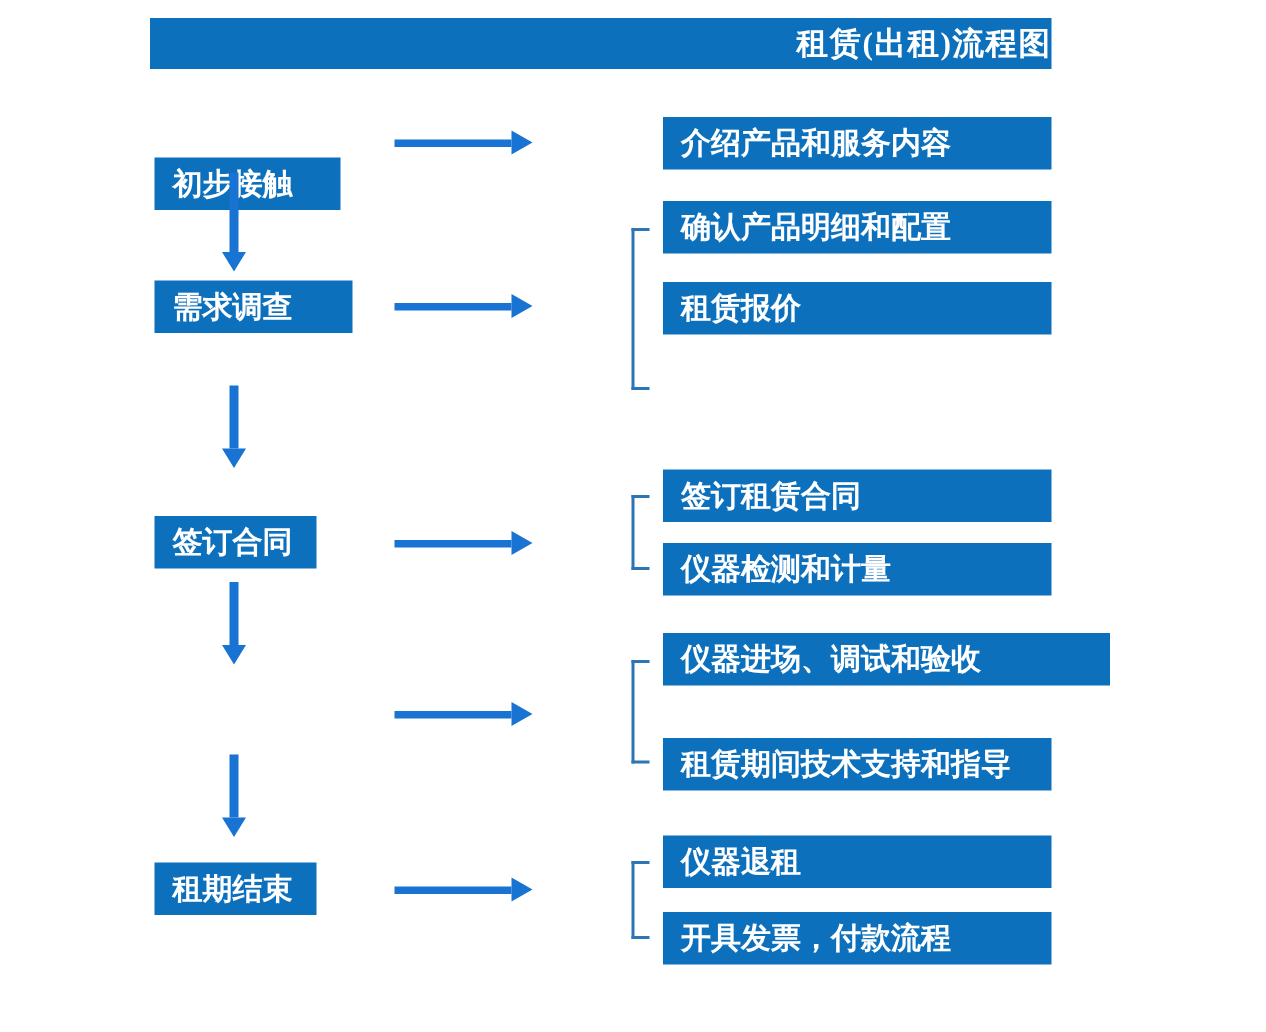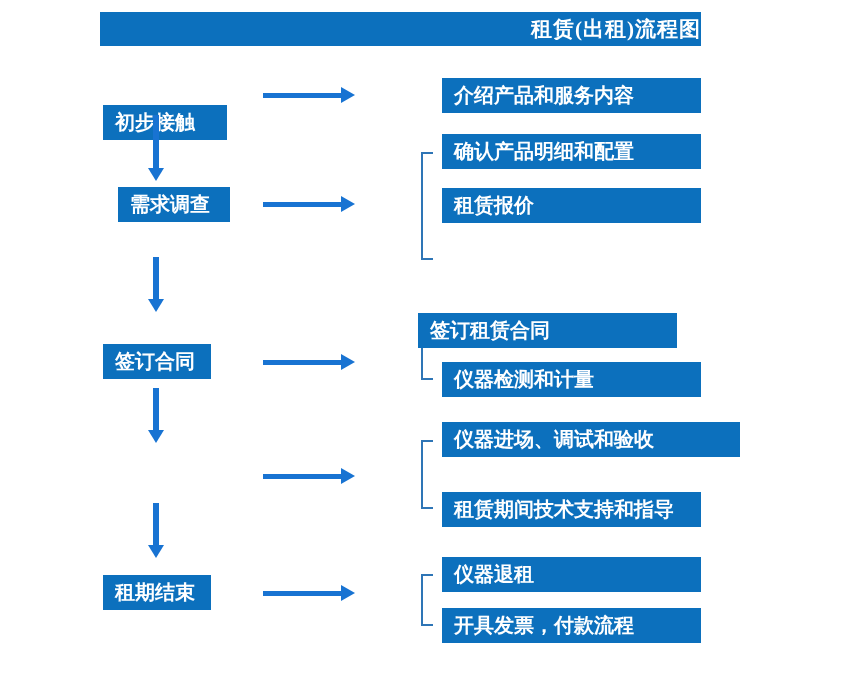--- a/index.html
+++ b/index.html
@@ -81,21 +81,21 @@
 </head>
 <body>
 
 <div class="canvas">
 
   <div class="title-bar">
     <span>租赁(出租)流程图</span>
   </div>
 
   <div class="box" style="left:103px; top:77px;  width:124px;margin-top:28px;">初步接触</div>
-  <div class="box" style="left:118px; top:187px; width:112px;">需求调查</div>
+  <div class="box" style="left:103px; top:187px; width:132px;">需求调查</div>
   <div class="box" style="left:103px; top:344px; width:108px;">签订合同</div>
   <div class="box" style="left:103px; top:575px; width:108px;">租期结束</div>
 
   <div class="v-arrow" style="top:115px; height:66px;">
       <div class="v-shaft"></div>
       <div class="v-head"></div>
     </div>
   <div class="v-arrow" style="top:257px; height:55px;">
       <div class="v-shaft"></div>
       <div class="v-head"></div>
@@ -131,20 +131,20 @@
     </div>
 
   <div class="bracket" style="top:152px; height:108px;"></div>
   <div class="bracket" style="top:330px; height:50px;"></div>
   <div class="bracket" style="top:440px; height:69px;"></div>
   <div class="bracket" style="top:574px; height:52px;"></div>
 
   <div class="box" style="left:442px; top:78px;  width:259px;">介绍产品和服务内容</div>
   <div class="box" style="left:442px; top:134px; width:259px;">确认产品明细和配置</div>
   <div class="box" style="left:442px; top:188px; width:259px;">租赁报价</div>
-  <div class="box" style="left:418px; top:313px; width:259px;font-family:Liberation Mono, monospace;">签订租赁合同</div>
+  <div class="box" style="left:442px; top:313px; width:259px;font-family:Liberation Mono, monospace;">签订租赁合同</div>
   <div class="box" style="left:442px; top:362px; width:259px;">仪器检测和计量</div>
   <div class="box" style="left:442px; top:422px; width:298px;">仪器进场、调试和验收</div>
   <div class="box" style="left:442px; top:492px; width:259px;">租赁期间技术支持和指导</div>
   <div class="box" style="left:442px; top:557px; width:259px;">仪器退租</div>
   <div class="box" style="left:442px; top:608px; width:259px;text-align:center;">开具发票，付款流程</div>
 
 </div>
 
 </body></html>

